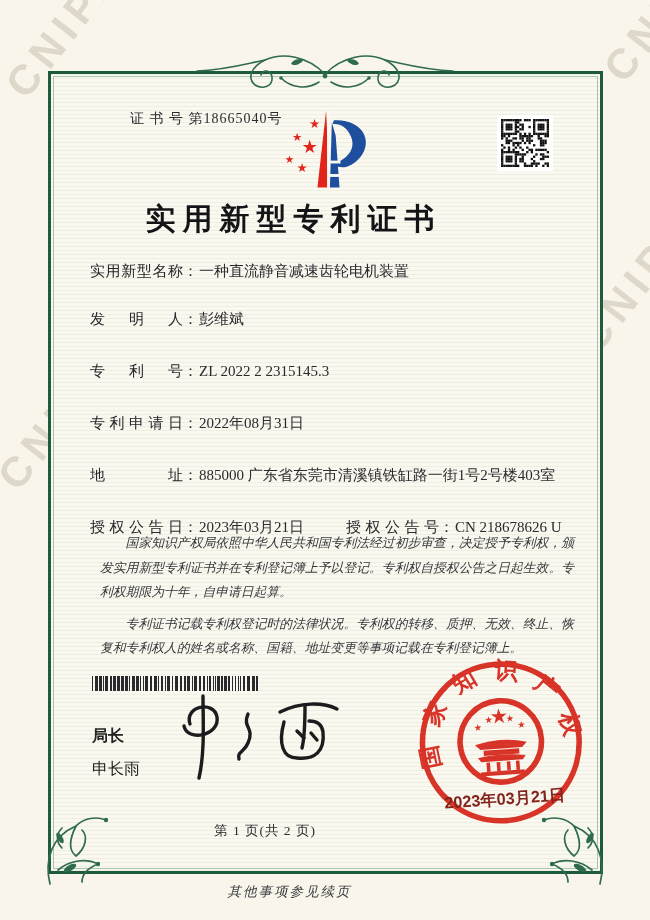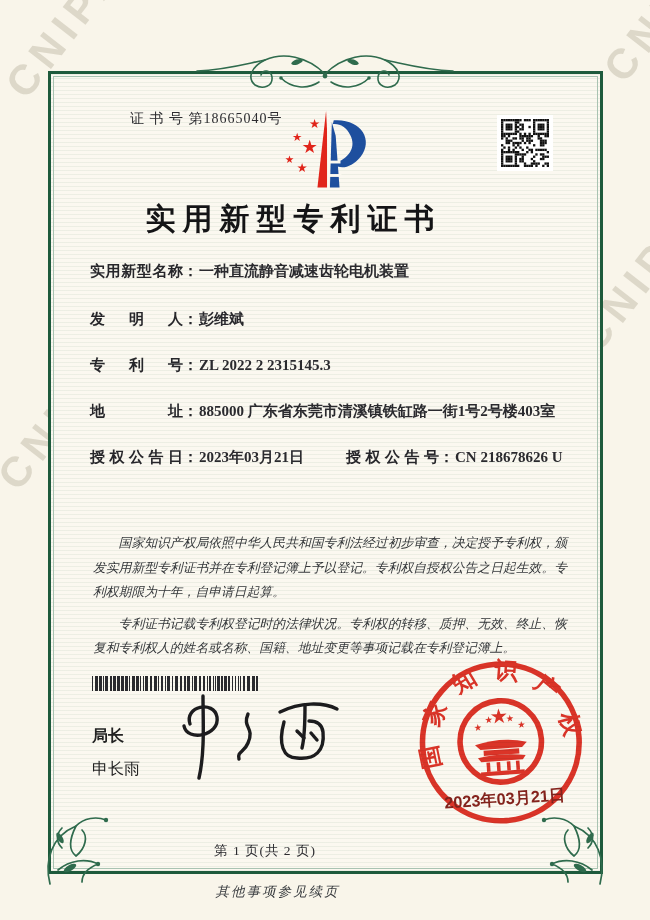--- a/index.html
+++ b/index.html
@@ -35,41 +35,41 @@
   #orn-br{ left:525px; top:808px; transform:scaleX(-1); }
   
   .cert-no{ position:absolute; left:90px; top:110px; font-size:14px; letter-spacing:1px; color:#2c2c30;margin-left:40px; }
   .logo{ position:absolute; left:280px; top:106px; }
   .qr{ position:absolute; left:497px; top:115px; width:56px; height:56px; background:#fff; padding:4px; }
   .title{
     position:absolute; left:0; top:199px; width:587px; text-align:center;
     font-size:30px; font-weight:bold; letter-spacing:7px; color:#141416;
   }
   
-  .fields{ position:absolute; left:90px; top:260px; width:486px; font-size:15px; font-weight:700; }
-  .frow{ line-height:23px; margin-bottom:23px; white-space:nowrap; }
+  .fields{ position:absolute; left:90px; top:260px; width:486px; font-size:15px; font-weight:400; }
+  .frow{ line-height:23px; margin-bottom:29px; white-space:nowrap; }
   .frow.first{ margin-bottom:25px; }
   .lab{ display:inline-block; width:93px; text-align:justify; text-align-last:justify; vertical-align:top; }
   .col{ display:inline-block; width:16px; vertical-align:top; }
   .val{ color:#2a2a2e; }
   .fgroup2{ margin-left:42px; }
   
-  .paras{ position:absolute; left:93px; top:531px; width:474px; }
+  .paras{ position:absolute; left:100px; top:531px; width:474px; }
   .para{
     font-style:italic; font-size:12.8px; line-height:1.92; text-align:justify;
     text-indent:2em; color:#34373a; margin-bottom:7px;
   }
   
   .barcode{ position:absolute; left:92px; top:676px; }
   .sig-title{ position:absolute; left:92px; top:726px; font-family:Liberation Serif, serif; font-size:16px; font-weight:bold; color:#222; }
   .sig-name{ position:absolute; left:92px; top:759px; font-family:"Liberation Sans","DejaVu Sans",sans-serif; font-size:16px; font-weight:normal; color:#222; }
   .signature{ position:absolute; left:160px; top:690px; }
   .seal{ position:absolute; left:412px; top:656px; transform:rotate(-4deg); mix-blend-mode:multiply; }
-  .page-num{ position:absolute; left:0; top:842px; width:530px; text-align:center; font-size:13.5px; color:#2c2c30; letter-spacing:1px; }
-  .foot-note{ position:absolute; left:4px; top:883px; width:547px; text-align:center; font-size:13.5px; font-style:italic; color:#3a3d40; letter-spacing:2px; }
+  .page-num{ position:absolute; left:0; top:822px; width:530px; text-align:center; font-size:13.5px; color:#2c2c30; letter-spacing:1px; }
+  .foot-note{ position:absolute; left:16px; top:883px; width:547px; text-align:center; font-size:13.5px; font-style:italic; color:#3a3d40; letter-spacing:2px; }
 </style>
 </head>
 <body>
 
 <span class="wm" style="left:-16px; top:4px;">CNIPA</span>
 <span class="wm" style="left:582px; top:-12px;">CNIPA</span>
 <span class="wm" style="left:556px; top:258px;">CNIPA</span>
 <span class="wm" style="left:-24px; top:396px;">CNIPA</span>
 <span class="wm" style="left:28px;  top:676px;">CNIPA</span>
 <span class="wm" style="left:352px; top:694px;">CNIPA</span>
@@ -370,20 +370,23 @@
   <div class="frow first">
     <span class="lab">实用新型名称</span><span class="col">：</span><span class="val">一种直流静音减速齿轮电机装置</span>
   </div>
   <div class="frow">
     <span class="lab">发明人</span><span class="col">：</span><span class="val">彭维斌</span>
   </div>
   <div class="frow">
     <span class="lab">专利号</span><span class="col">：</span><span class="val">ZL 2022 2 2315145.3</span>
   </div>
   <div class="frow">
+    <span class="lab">专利申请日</span><span class="col">：</span><span class="val">2022年08月31日</span>
+  </div>
+  <div class="frow">
     <span class="lab">地址</span><span class="col">：</span><span class="val">885000 广东省东莞市清溪镇铁缸路一街1号2号楼403室</span>
   </div>
   <div class="frow">
     <span class="fgroup"><span class="lab">授权公告日</span><span class="col">：</span><span class="val">2023年03月21日</span></span><span class="fgroup fgroup2"><span class="lab">授权公告号</span><span class="col">：</span><span class="val">CN 218678626 U</span></span>
   </div>
 </div>
 
 <div class="paras">
   <p class="para">国家知识产权局依照中华人民共和国专利法经过初步审查，决定授予专利权，颁发实用新型专利证书并在专利登记簿上予以登记。专利权自授权公告之日起生效。专利权期限为十年，自申请日起算。</p>
   <p class="para">专利证书记载专利权登记时的法律状况。专利权的转移、质押、无效、终止、恢复和专利权人的姓名或名称、国籍、地址变更等事项记载在专利登记簿上。</p>

